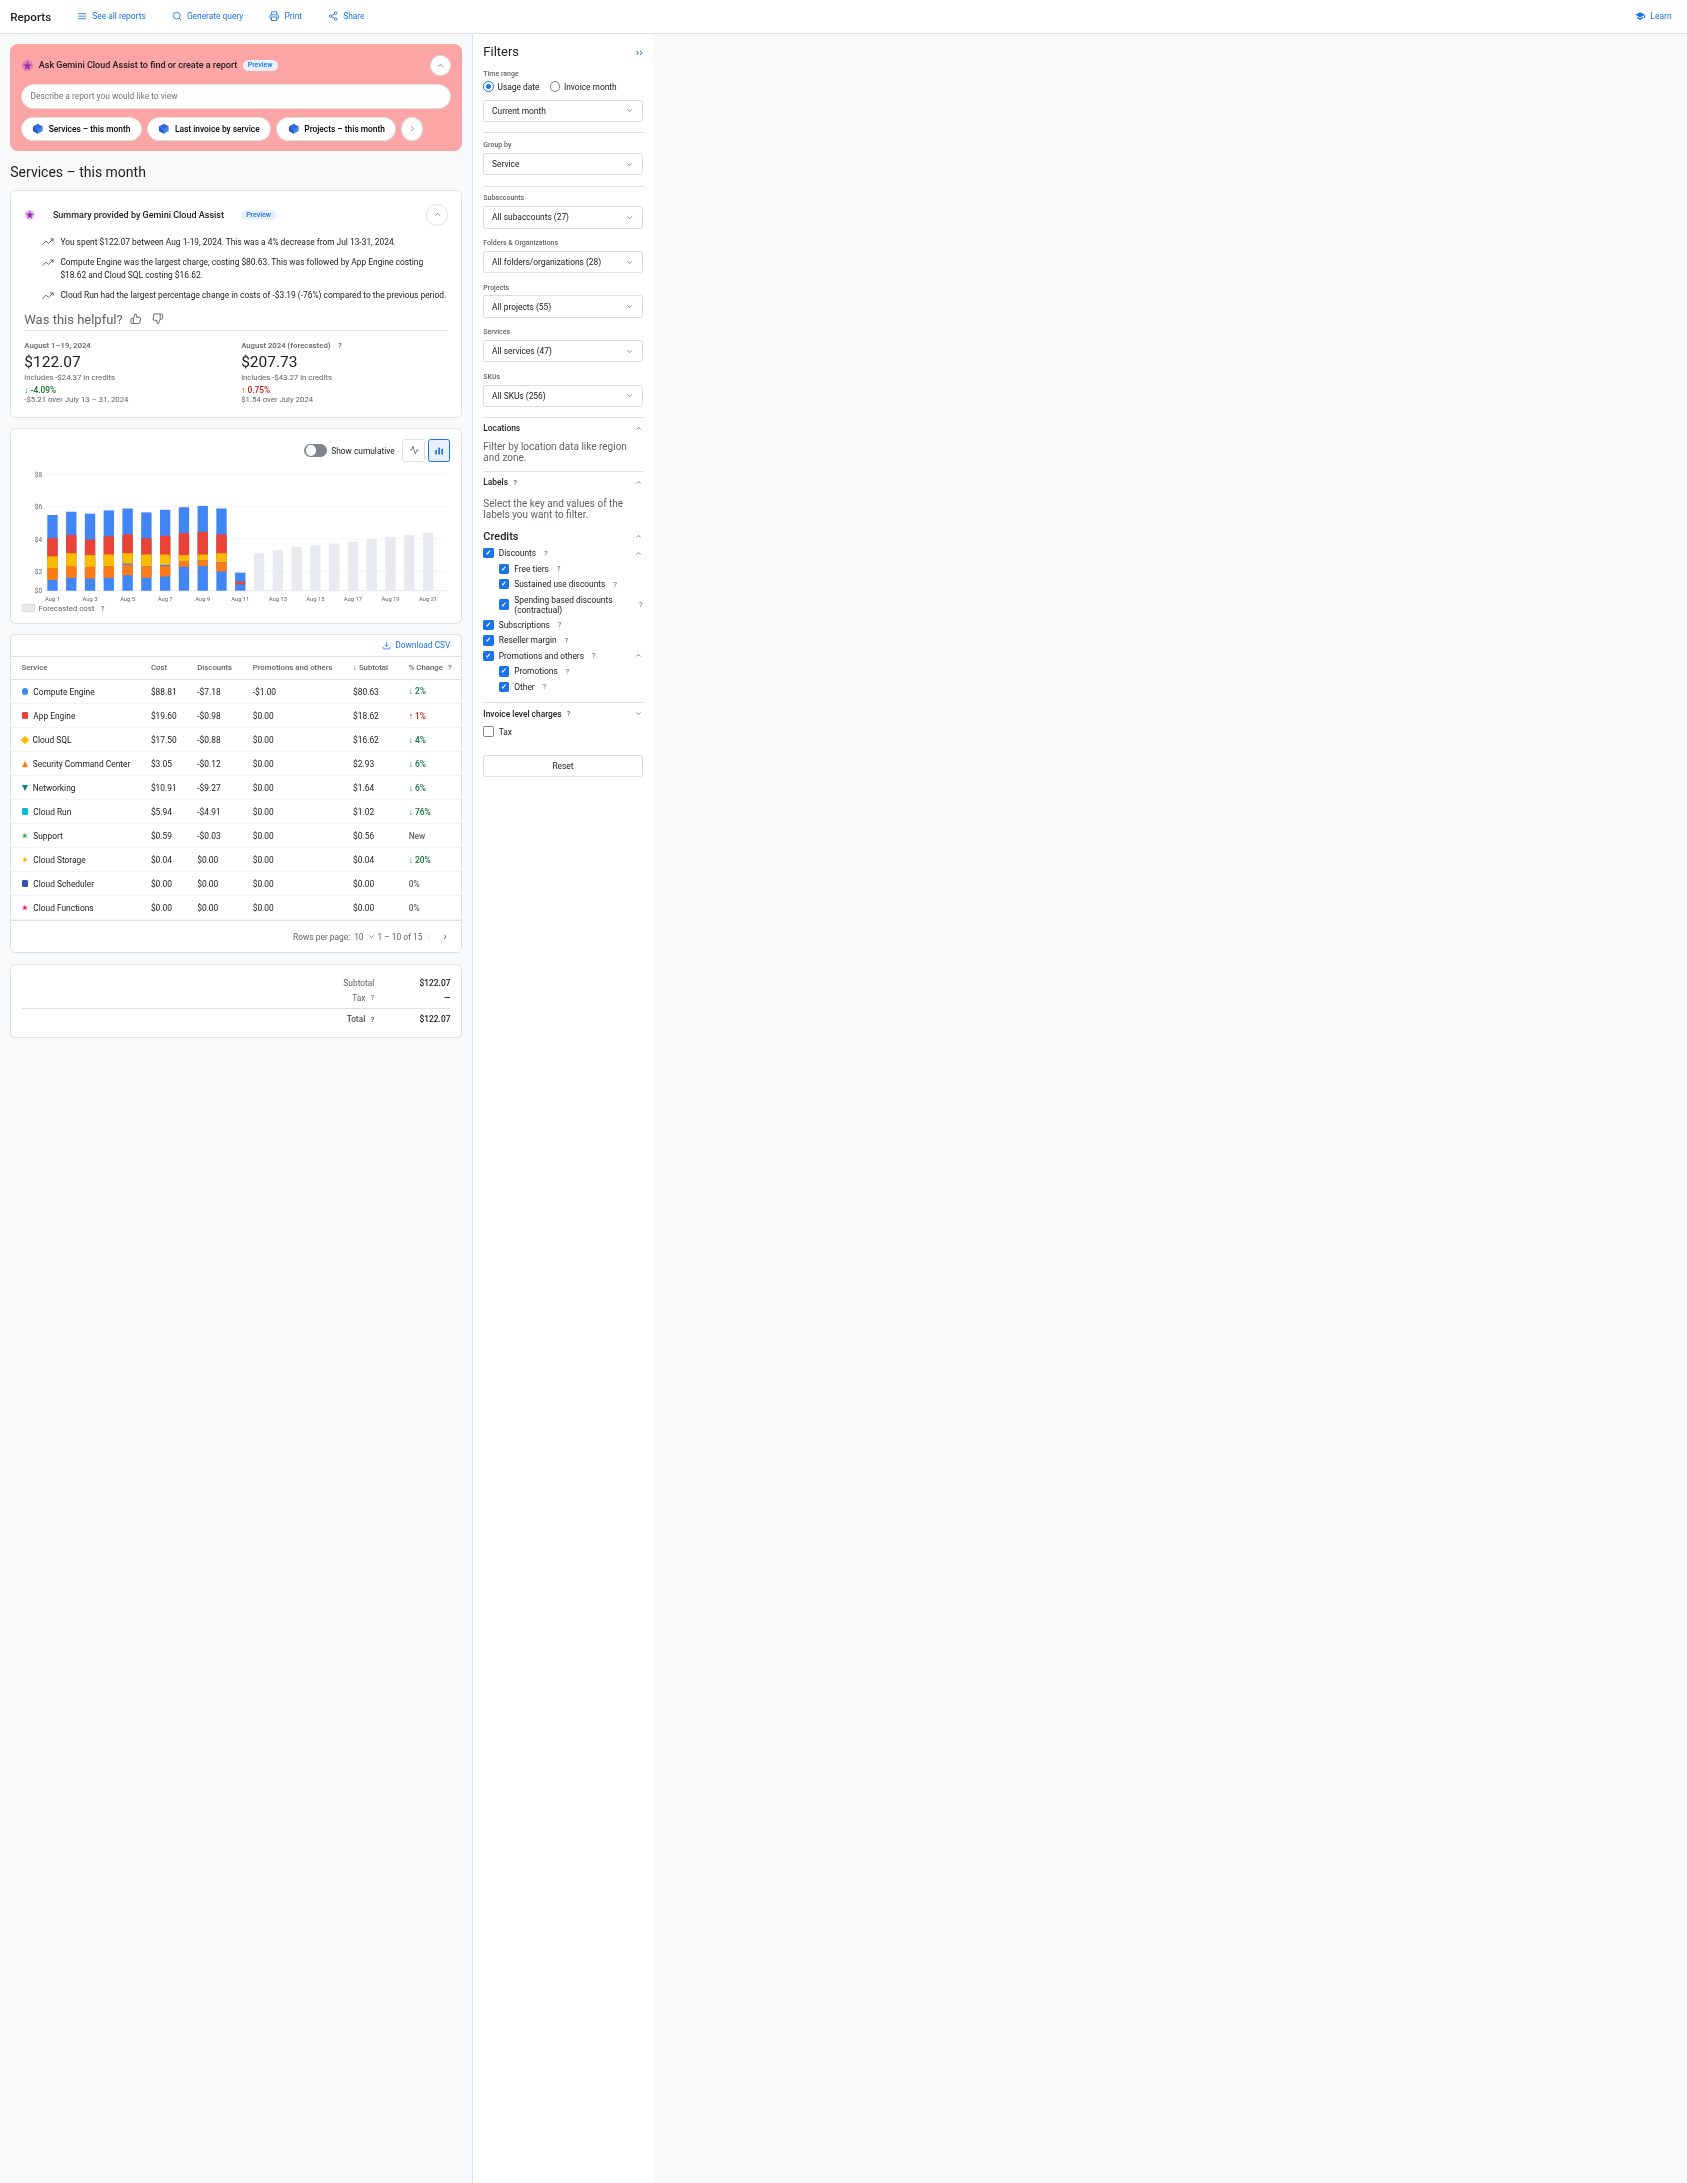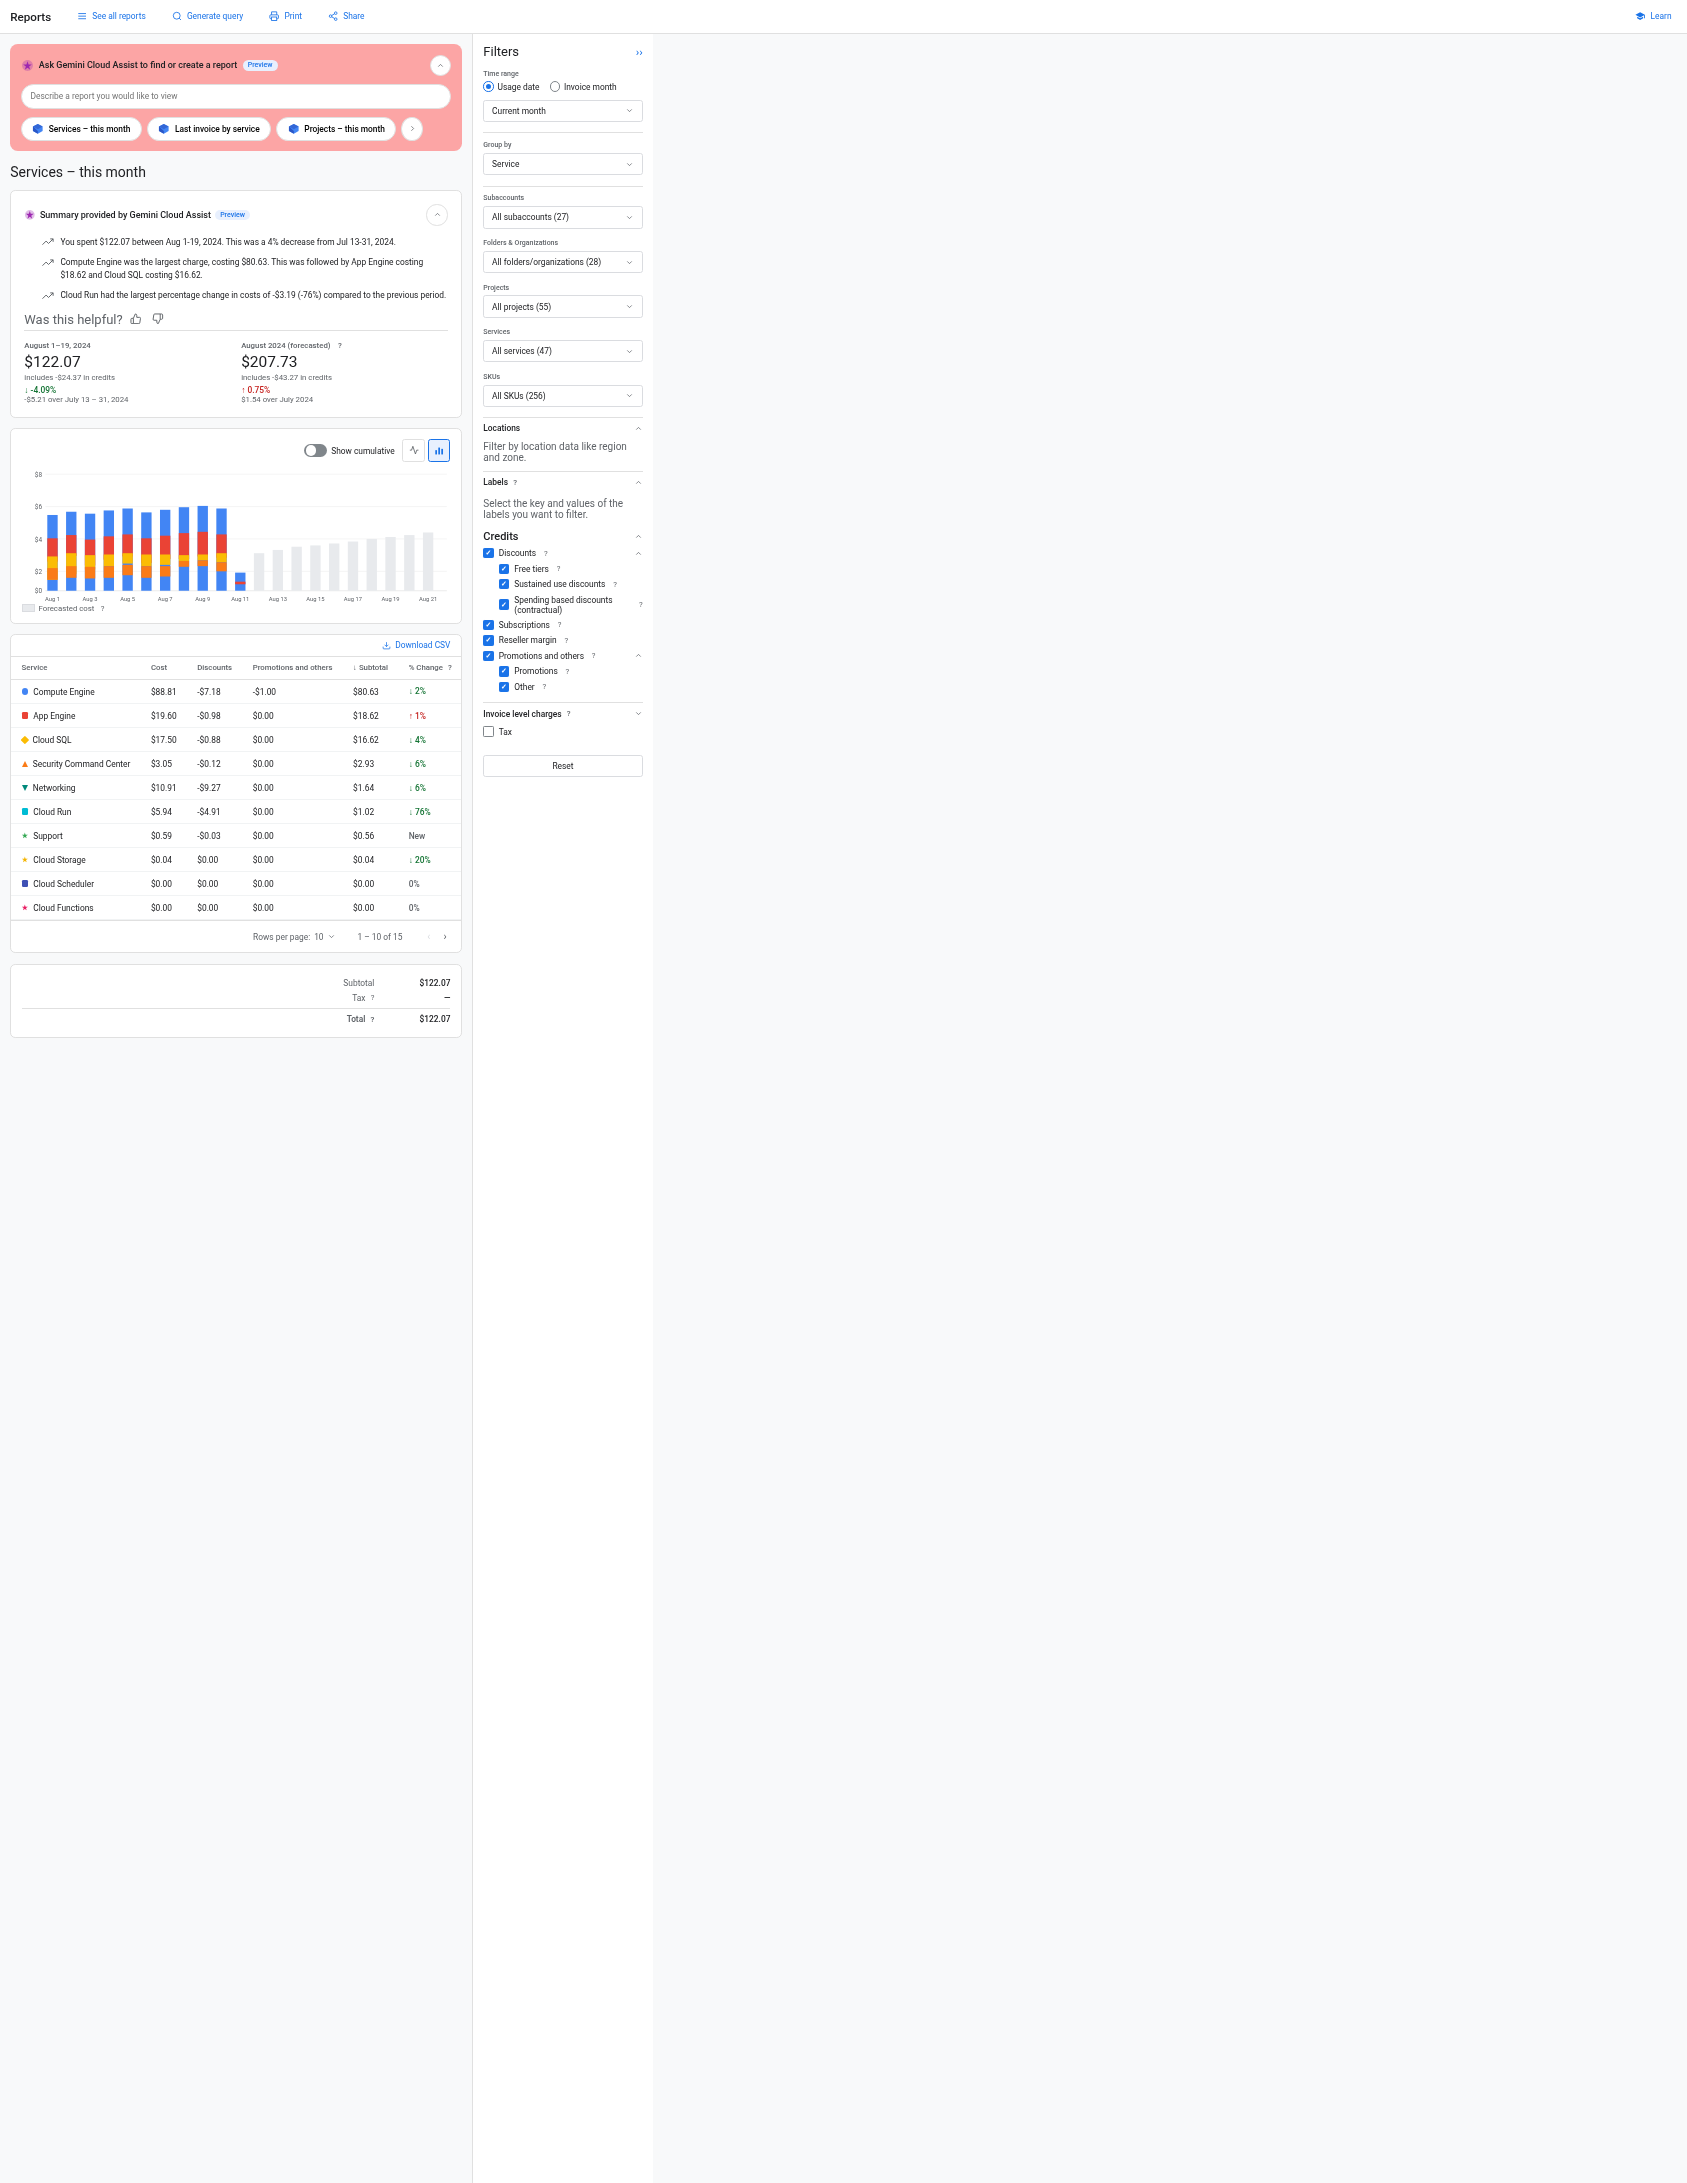--- a/index.html
+++ b/index.html
@@ -27,21 +27,21 @@
     .quick-reports { display: flex; gap: 5.2px; margin-top: 7.8px; overflow: hidden; }
     .quick-report-btn { display: flex; align-items: center; gap: 5.2px; padding: 5.2px 10.3px; border: 0.6px solid #e0e0e0; border-radius: 15.5px; background: #fff; white-space: nowrap; cursor: pointer; font-size: 8.4px; font-weight: 500; }
     .chevron-btn { padding: 5.2px; border: 0.6px solid #e0e0e0; border-radius: 50%; background: #fff; cursor: pointer; display: flex; align-items: center; justify-content: center; }
 
     
     .section-title { font-size: 14px; font-weight: 400; color: #202124; margin-bottom: 10.3px; }
 
     
     .summary-card { background: #fff; border: 0.6px solid #e0e0e0; border-radius: 5.2px; padding: 13px; margin-bottom: 10.3px; }
     .summary-header { display: flex; justify-content: space-between; align-items: center; margin-bottom: 10.3px; }
-    .summary-title { display: flex; align-items: center; gap: 4px; font-size: 9px; font-weight: 500; }
+    .summary-title { display: flex; align-items: center; gap: 17px; font-size: 9px; font-weight: 500; }
     .summary-item { font-size: 8.4px; color: #202124; margin-bottom: 7.8px; padding-left: 18px; position: relative; line-height: 1.5; }
     .summary-item::before { content: ''; position: absolute; left: 0; top: 2.6px; width: 10.3px; height: 10.3px; }
     .helpful-row { display: flex; align-items: center; gap: 5.2px; margin-top: 5.2px; color: #5f6368; font-size: 13px; }
     .helpful-btn { background: none; border: none; cursor: pointer; color: #5f6368; padding: 2.6px; border-radius: 2.6px; }
 
     
     .cost-cards { display: flex; gap: 10.3px; margin-bottom: 0; padding: 10.3px 0 0 0; border-top: 0.6px solid #e0e0e0; }
     .cost-card { flex: 1; }
     .cost-period { font-size: 7.8px; color: #5f6368; margin-bottom: 2.6px; font-weight: 500; }
     .cost-amount { font-size: 15.5px; font-weight: 400; color: #202124; margin-bottom: 2.6px; }
@@ -70,21 +70,21 @@
     .table-container { background: #fff; border: 0.6px solid #e0e0e0; border-radius: 5.2px; overflow: hidden; margin-bottom: 10.3px; }
     .table-header-row { display: flex; justify-content: flex-end; padding: 5.2px 10.3px; border-bottom: 0.6px solid #e0e0e0; }
     .download-btn { display: flex; align-items: center; gap: 3.9px; color: #1a73e8; font-size: 8.4px; cursor: pointer; text-decoration: none; }
     table { width: 100%; border-collapse: collapse; }
     th { padding: 6.5px 10.3px; text-align: left; font-size: 7.8px; font-weight: 500; color: #5f6368; border-bottom: 0.6px solid #e0e0e0; white-space: nowrap; }
     td { padding: 6.5px 10.3px; font-size: 8.4px; color: #202124; border-bottom: 0.6px solid #f1f3f4; white-space: nowrap; }
     .pct-change { font-weight: 500; }
     .pct-down { color: #137333; }
     .pct-up { color: #c5221f; }
     .pct-neutral { color: #5f6368; }
-    .pagination { display: flex; align-items: center; justify-content: flex-end; padding: 7.8px 10.3px; gap: 21px; font-size: 8.4px; color: #5f6368; border-top: 0.6px solid #e0e0e0; }
+    .pagination { display: flex; align-items: center; justify-content: flex-end; padding: 7.8px 10.3px; gap: 1px; font-size: 8.4px; color: #5f6368; border-top: 0.6px solid #e0e0e0; }
     .rows-per-page { display: flex; align-items: center; gap: 3.9px; }
     .page-info { }
     .page-nav { display: flex; gap: 5.2px; }
     .page-nav-btn { background: none; border: none; cursor: pointer; color: #5f6368; font-size: 10.3px; padding: 1.3px 3.9px; }
     .page-nav-btn:disabled { color: #dadce0; cursor: default; }
 
     
     .totals-card { background: #fff; border: 0.6px solid #e0e0e0; border-radius: 5.2px; padding: 10.3px; }
     .totals-row { display: flex; justify-content: flex-end; align-items: center; gap: 31px; padding: 2.6px 0; font-size: 8.4px; }
     .totals-label { color: #5f6368; display: flex; align-items: center; gap: 2.6px; }

